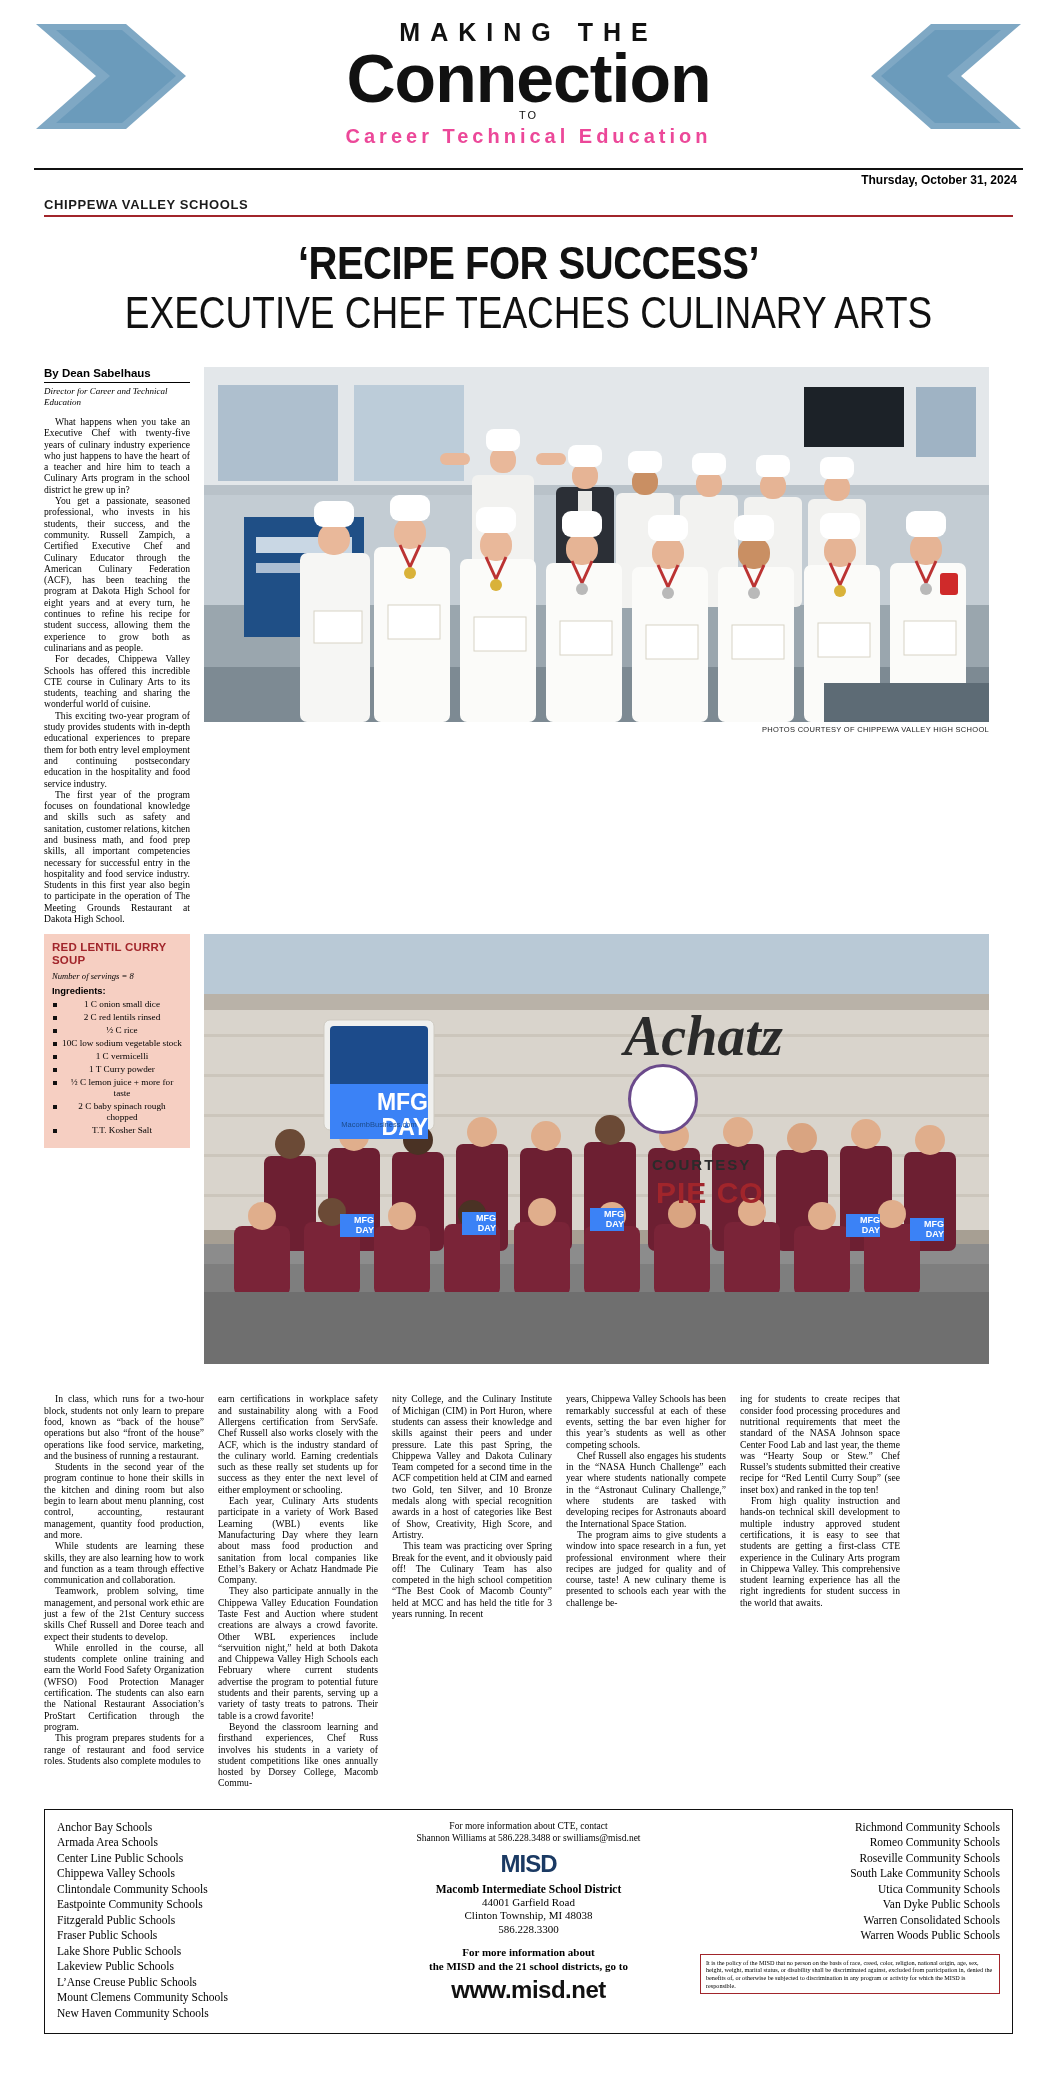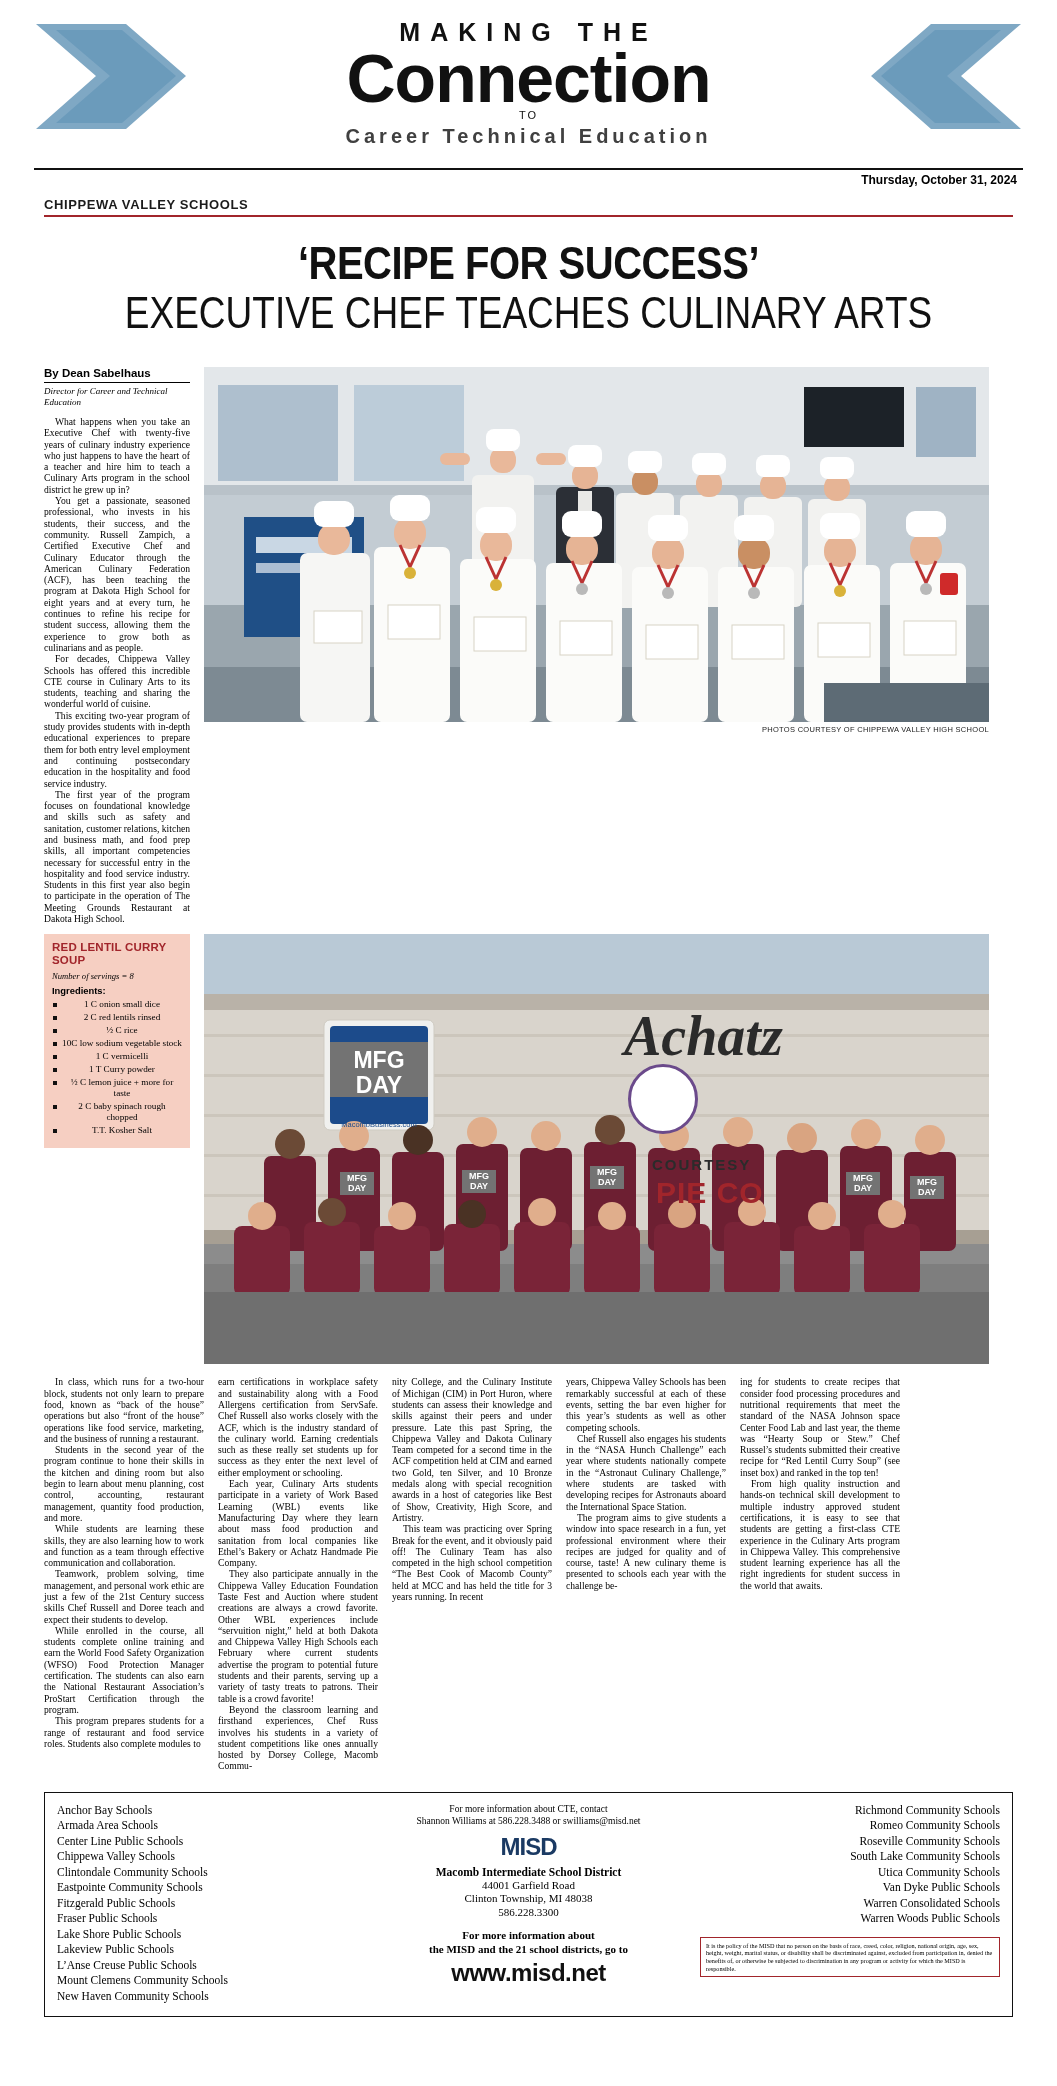--- a/index.html
+++ b/index.html
@@ -43,21 +43,21 @@
     font-size:11px;
     letter-spacing:2px;
     margin-top:-2px;
     color:#111;
   }
   .mh-line3 {
     font-family:"Liberation Sans", sans-serif;
     font-weight:bold;
     font-size:20px;
     letter-spacing:4px;
-    color:#404040;
+    color:#ec4899;
     margin-top:4px;
   }
   .mh-date-row {
     border-top:2px solid #111;
     margin:6px 4px 0 4px;
     text-align:right;
     padding:3px 6px 2px 0;
     font-family:"Liberation Sans", sans-serif;
     font-weight:bold;
     font-size:12px;
@@ -186,21 +186,21 @@
     width:3.5px; height:3.5px;
     background:#111;
   }
   .photo-mid { width:785px; }
   .photo-mid .ph-box2 {
     width:785px; height:430px; overflow:hidden; position:relative;
     background:#9fb0c0;
   }
 
   
-  .contin { display:flex; gap:14px; margin-top:4px; }
+  .contin { display:flex; gap:14px; margin-top:21px; }
   .contin .c { width:160px; }
 
   
   .footer {
     margin:20px 44px 0 44px;
     border:1px solid #111;
     padding:10px 12px 12px 12px;
     display:flex;
   }
   .f-col-left, .f-col-right { width:300px; }
@@ -257,23 +257,23 @@
   .f-policy {
     border:1px solid #a1252b;
     font-family:"Liberation Serif", serif;
     font-size:6.2px;
     line-height:7.6px;
     padding:4px 5px;
     margin-top:10px;
     text-align:left;
   }
   .tag-mfg {
-    position:absolute; background:#737373; color:#fff;
+    position:absolute; background:#3b82f6; color:#fff;
     font-family:"Liberation Sans", sans-serif; font-weight:bold;
-    text-align:center; line-height:1.05;
+    text-align:right; line-height:1.05;margin-top:42px;
   }
 </style>
 </head>
 <body>
 
 <div class="page">
 
   <div class="masthead">
     <div class="mh-inner">
       <div class="arrow-left">

